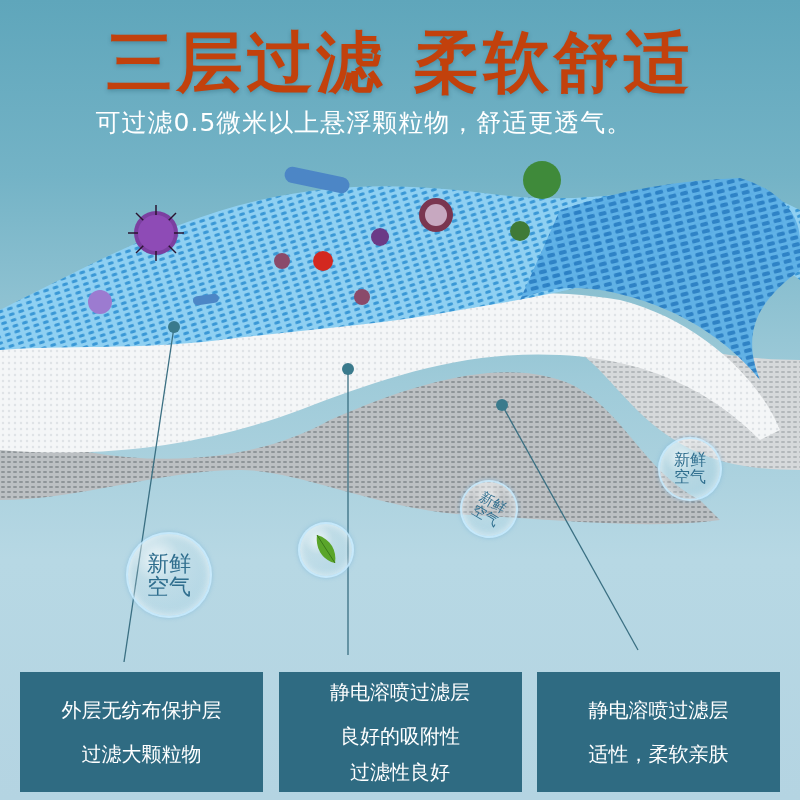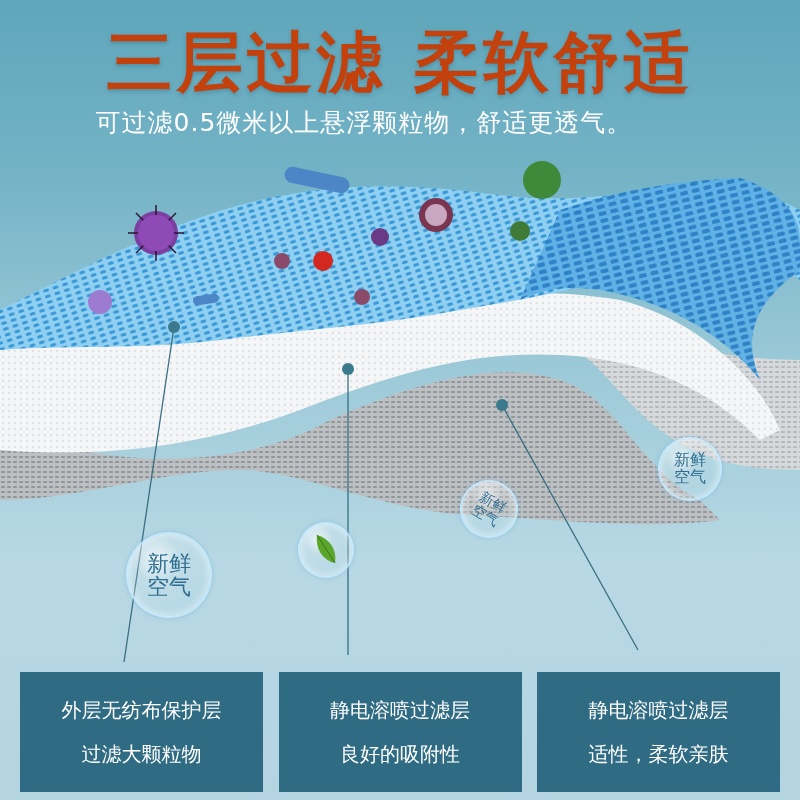--- a/index.html
+++ b/index.html
@@ -133,19 +133,20 @@
   </div>
 
   <div class="boxes">
     <div class="box">
       <div class="h">外层无纺布保护层</div>
       <div class="l">过滤大颗粒物</div>
     </div>
     <div class="box">
       <div class="h">静电溶喷过滤层</div>
       <div class="l">良好的吸附性</div>
+      <div class="l">过滤性良好</div>
     </div>
     <div class="box">
       <div class="h">静电溶喷过滤层</div>
       <div class="l">适性，柔软亲肤</div>
     </div>
   </div>
 </div>
 
 </body></html>

